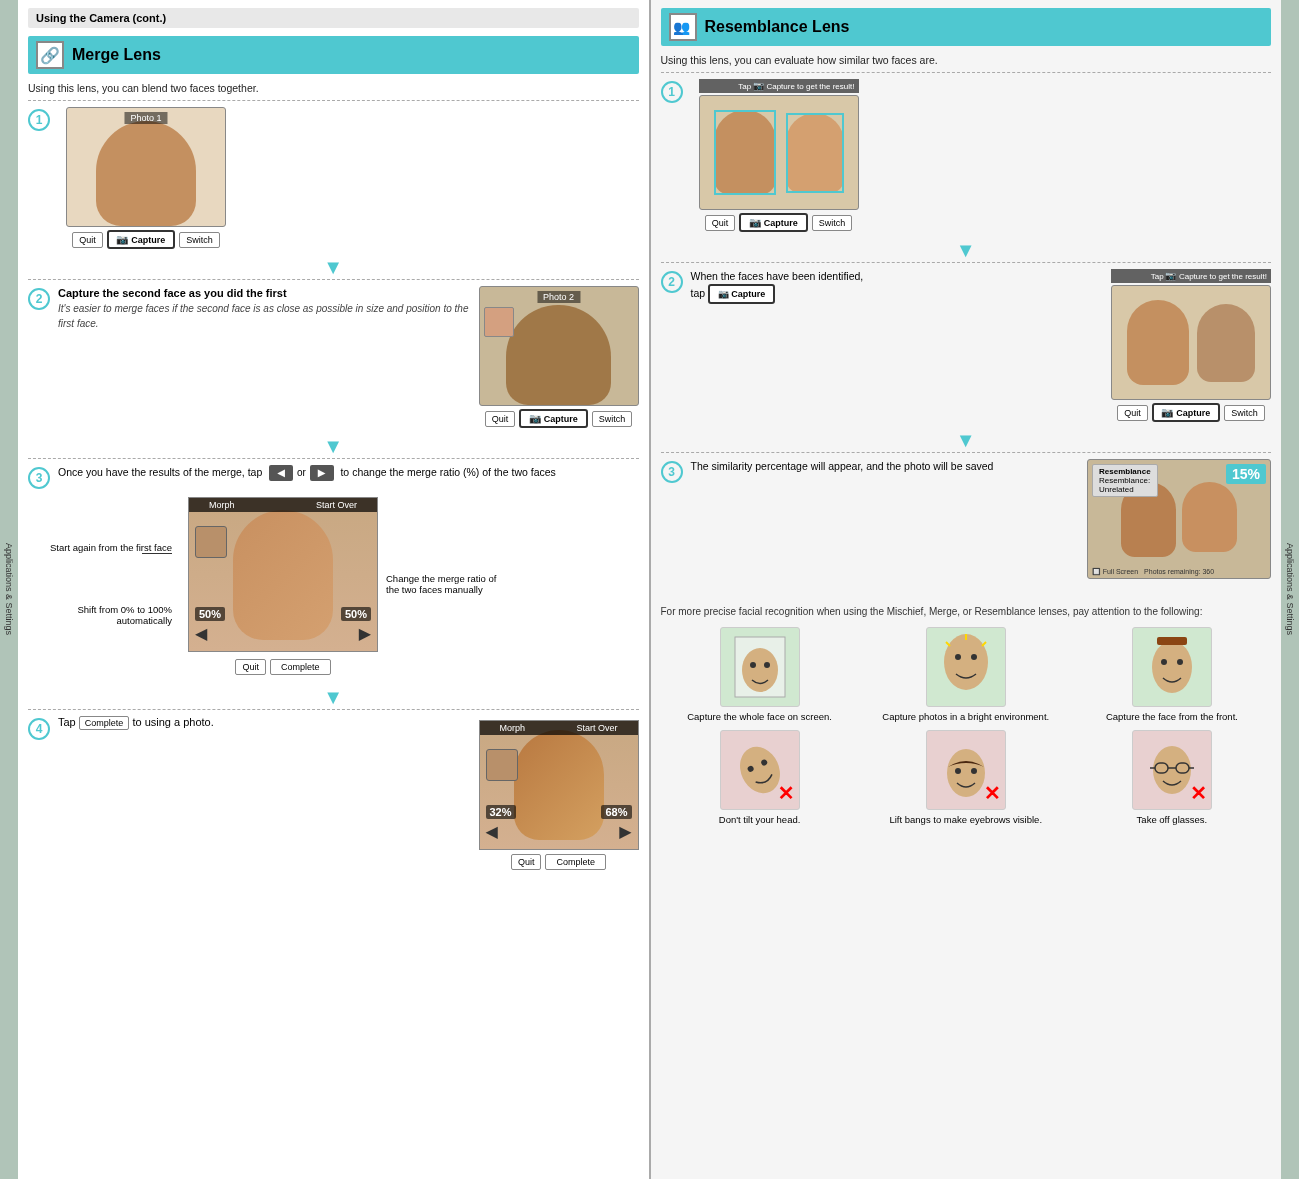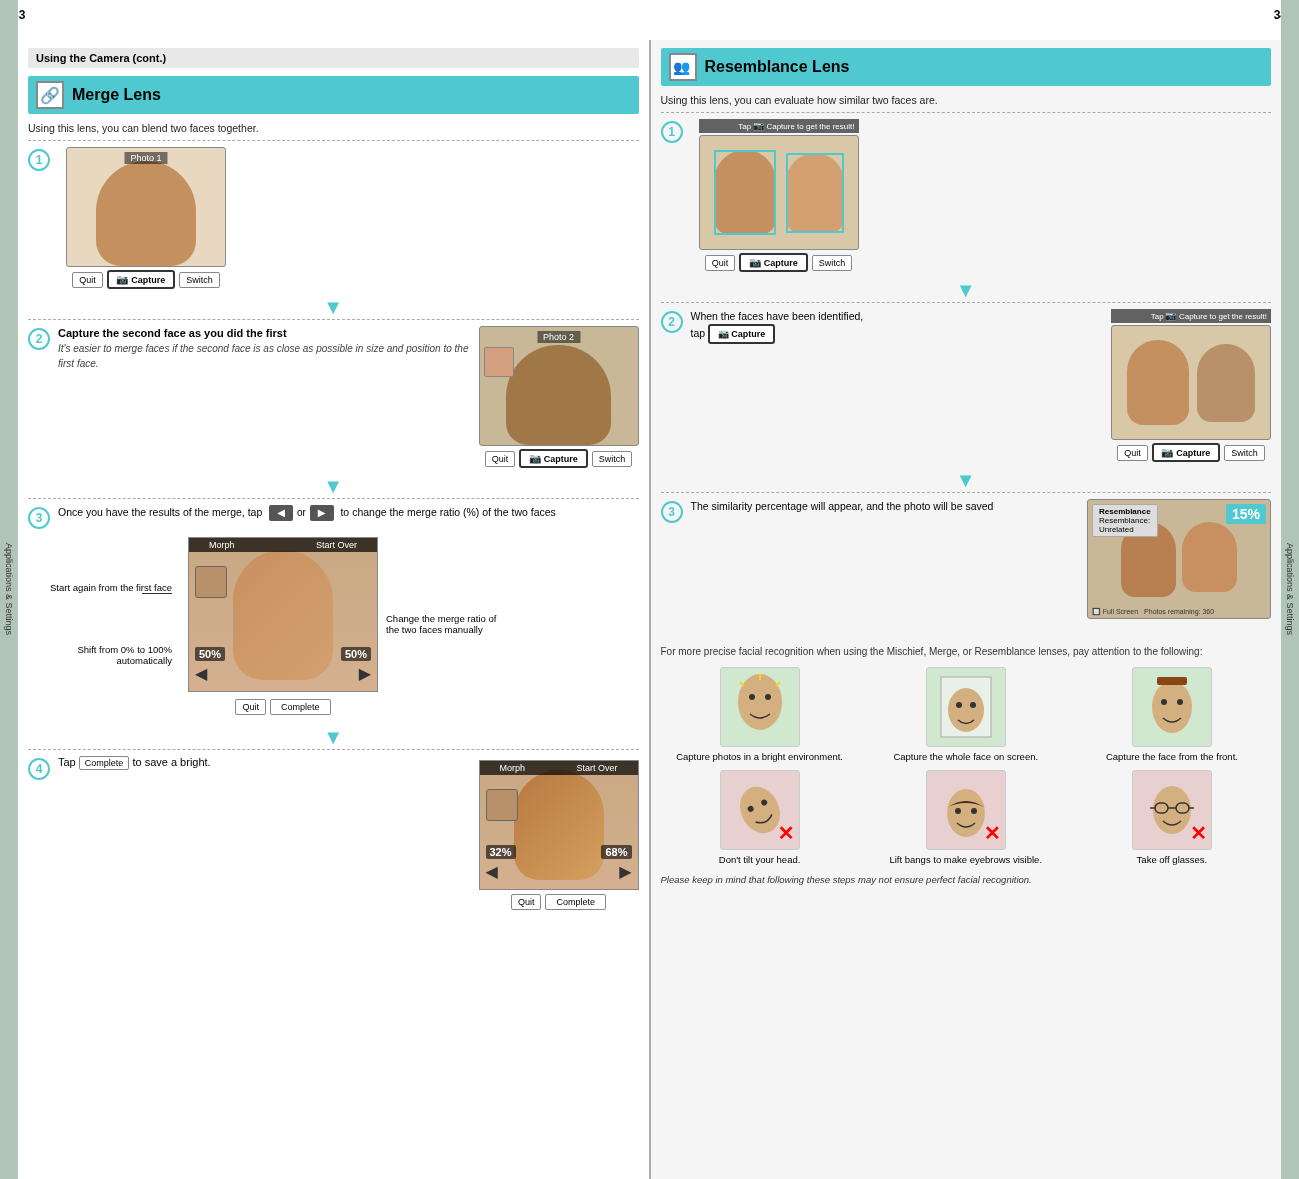--- a/index.html
+++ b/index.html
@@ -420,21 +420,21 @@
   <div class="page-num-right">34</div>
 
   <div class="side-tab" style="position:absolute;left:0;top:0;bottom:0;z-index:10;">
     <span>Applications &amp; Settings</span>
   </div>
 
   <div class="side-tab" style="position:absolute;right:0;top:0;bottom:0;z-index:10;">
     <span>Applications &amp; Settings</span>
   </div>
 
-  <div class="main-content" style="margin-left:18px; margin-right:18px;margin-top:40px;">
+  <div class="main-content" style="margin-left:18px; margin-right:18px;">
 
     <div class="left-panel">
 
       <div style="background:#e8e8e8; padding:4px 8px; font-size:11px; font-weight:bold; margin-bottom:8px; border-radius:2px;">
         <span>Using the Camera (cont.)</span>
       </div>
 
       <div>
         <div class="section-header">
           <div class="icon-box">
@@ -542,21 +542,21 @@
         </div>
 
         <div class="arrow-down">▼</div>
 
         <div class="step4-container">
           <div style="display:flex;align-items:flex-start;">
             <div class="step-num">4</div>
             <div style="flex:1;">
               <span>Tap</span>
               <span class="inline-btn">Complete</span>
-              <span>to save a bright.</span>
+              <span>to using a photo.</span>
             </div>
 
             <div style="margin-left:8px;">
               <div class="morph-screen" style="width:160px;height:130px;">
                 <div class="morph-top-bar">
                   <span>Morph</span>
                   <span>Start Over</span>
                 </div>
                 <div class="morph-thumb"></div>
                 <div class="morph-face" style="background:linear-gradient(135deg,#b87840,#d4a060);width:90px;height:110px;border-radius:45px 45px 25px 25px;"></div>
@@ -688,43 +688,43 @@
         </div>
       </div>
 
       <div class="guidelines-section">
         <p class="guidelines-intro">For more precise facial recognition when using the Mischief, Merge, or Resemblance lenses, pay attention to the following:</p>
         <div class="guidelines-grid">
 
           <div class="guideline-item">
             <div class="guideline-img" style="background:#d0e8d0;">
               <svg width="60" height="70" viewBox="0 0 60 70">
+                <rect x="5" y="5" width="50" height="60" fill="#e8f0e8" stroke="#aaa" stroke-width="1"></rect>
+                <ellipse cx="30" cy="38" rx="18" ry="22" fill="#d4b080"></ellipse>
+                <circle cx="23" cy="33" r="3" fill="#333"></circle>
+                <circle cx="37" cy="33" r="3" fill="#333"></circle>
+                <path d="M22 48 Q30 55 38 48" stroke="#333" stroke-width="1.5" fill="none"></path>
+              </svg>
+            </div>
+            <div>Capture the whole face on screen.</div>
+          </div>
+
+          <div class="guideline-item">
+            <div class="guideline-img" style="background:#d0e8d0;">
+              <svg width="60" height="70" viewBox="0 0 60 70">
                 <ellipse cx="30" cy="30" rx="22" ry="28" fill="#d4b080"></ellipse>
                 <circle cx="22" cy="25" r="3" fill="#333"></circle>
                 <circle cx="38" cy="25" r="3" fill="#333"></circle>
                 <path d="M20 42 Q30 50 40 42" stroke="#333" stroke-width="1.5" fill="none"></path>
                 <line x1="30" y1="2" x2="30" y2="8" stroke="#ffd700" stroke-width="2"></line>
                 <line x1="50" y1="10" x2="46" y2="14" stroke="#ffd700" stroke-width="2"></line>
                 <line x1="10" y1="10" x2="14" y2="14" stroke="#ffd700" stroke-width="2"></line>
               </svg>
             </div>
             <div>Capture photos in a bright environment.</div>
-          </div>
-
-          <div class="guideline-item">
-            <div class="guideline-img" style="background:#d0e8d0;">
-              <svg width="60" height="70" viewBox="0 0 60 70">
-                <rect x="5" y="5" width="50" height="60" fill="#e8f0e8" stroke="#aaa" stroke-width="1"></rect>
-                <ellipse cx="30" cy="38" rx="18" ry="22" fill="#d4b080"></ellipse>
-                <circle cx="23" cy="33" r="3" fill="#333"></circle>
-                <circle cx="37" cy="33" r="3" fill="#333"></circle>
-                <path d="M22 48 Q30 55 38 48" stroke="#333" stroke-width="1.5" fill="none"></path>
-              </svg>
-            </div>
-            <div>Capture the whole face on screen.</div>
           </div>
 
           <div class="guideline-item">
             <div class="guideline-img" style="background:#d0e8d0;">
               <svg width="60" height="70" viewBox="0 0 60 70">
                 <ellipse cx="30" cy="35" rx="20" ry="26" fill="#d4b080"></ellipse>
                 <circle cx="22" cy="30" r="3" fill="#333"></circle>
                 <circle cx="38" cy="30" r="3" fill="#333"></circle>
                 <path d="M21 46 Q30 54 39 46" stroke="#333" stroke-width="1.5" fill="none"></path>
                 <rect x="15" y="5" width="30" height="8" rx="2" fill="#8b4513"></rect>
@@ -773,17 +773,16 @@
                 <line x1="26" y1="33" x2="34" y2="33" stroke="#333" stroke-width="1.5"></line>
                 <line x1="8" y1="33" x2="13" y2="33" stroke="#333" stroke-width="1.5"></line>
                 <line x1="47" y1="33" x2="52" y2="33" stroke="#333" stroke-width="1.5"></line>
                 <path d="M21 46 Q30 54 39 46" stroke="#333" stroke-width="1.5" fill="none"></path>
               </svg>
               <div class="x-mark">✕</div>
             </div>
             <div>Take off glasses.</div>
           </div>
         </div>
-        <p class="guidelines-footer">Please keep in mind that following these steps may not ensure perfect facial recognition.</p>
       </div>
     </div>
   </div>
 </div>
 
 </body></html>

